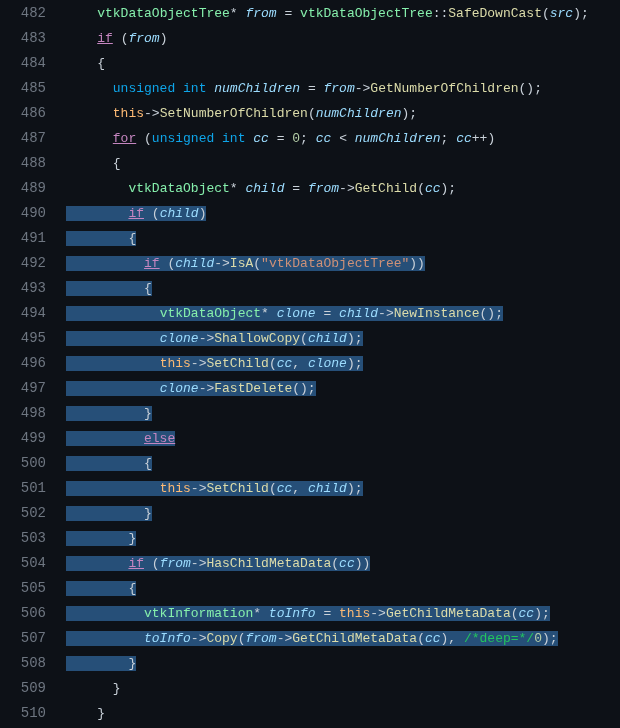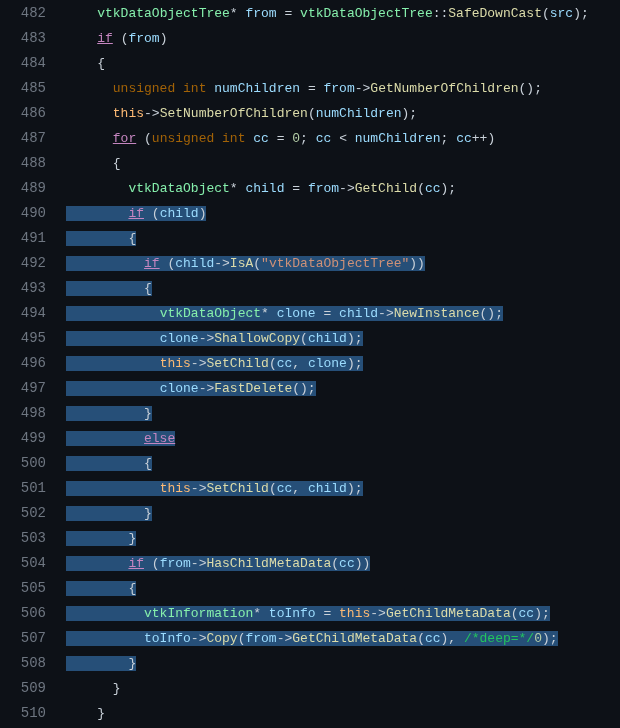--- a/index.html
+++ b/index.html
@@ -31,23 +31,23 @@
     color: #6e7681;
     padding-right: 20px;
     user-select: none;
     font-size: 14px;
   }
   .code {
     flex: 1 1 auto;
     position: relative;
   }
   .tok-type    { color: #86efac; }
-  .tok-mod     { color: #a16207; }
+  .tok-mod     { color: #0ea5e9; }
   .tok-ctrl    { color: #C586C0; text-decoration: underline; }
-  .tok-var     { color: #9CDCFE; }
+  .tok-var     { color: #9CDCFE; font-style: italic; }
   .tok-func    { color: #DCDCAA; }
   .tok-op      { color: #c9d1d9; }
   .tok-punc    { color: #c9d1d9; }
   .tok-str     { color: #CE9178; }
   .tok-num     { color: #B5CEA8; }
   .tok-comment { color: #22c55e; }
   .tok-this    { color: #fdba74; }
 
   .sel, [data-sel="1"] {
     background: #264F78;

